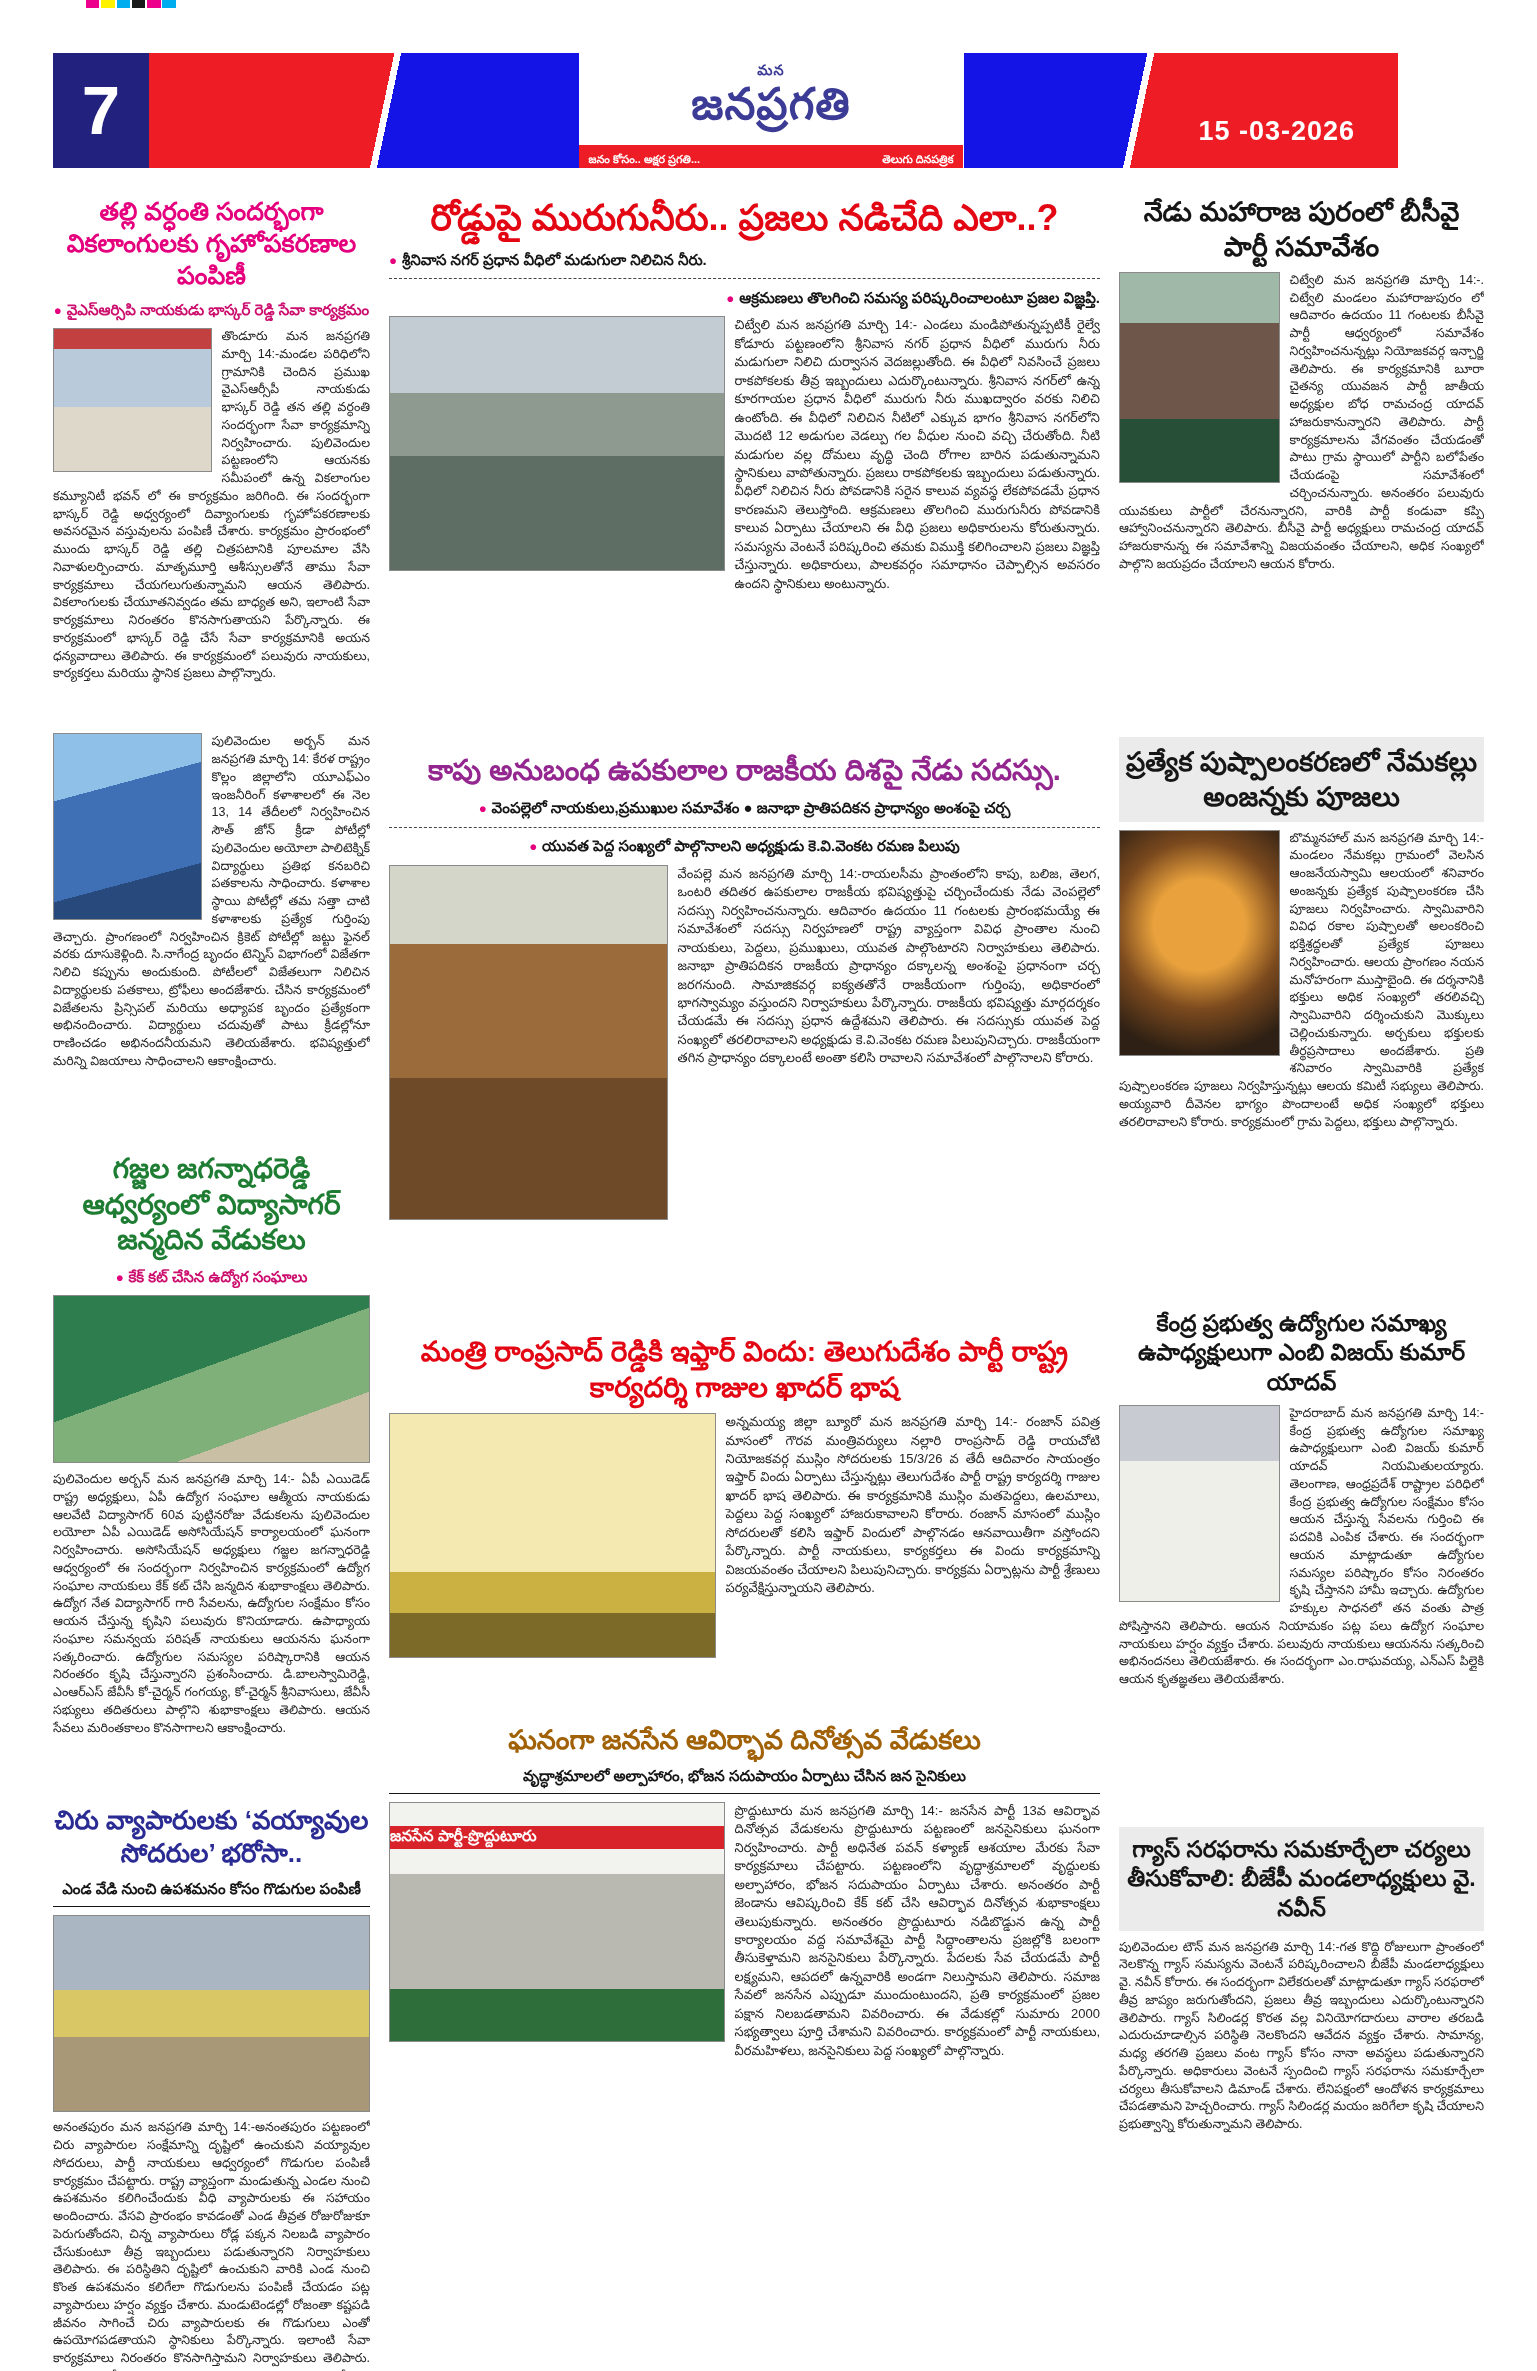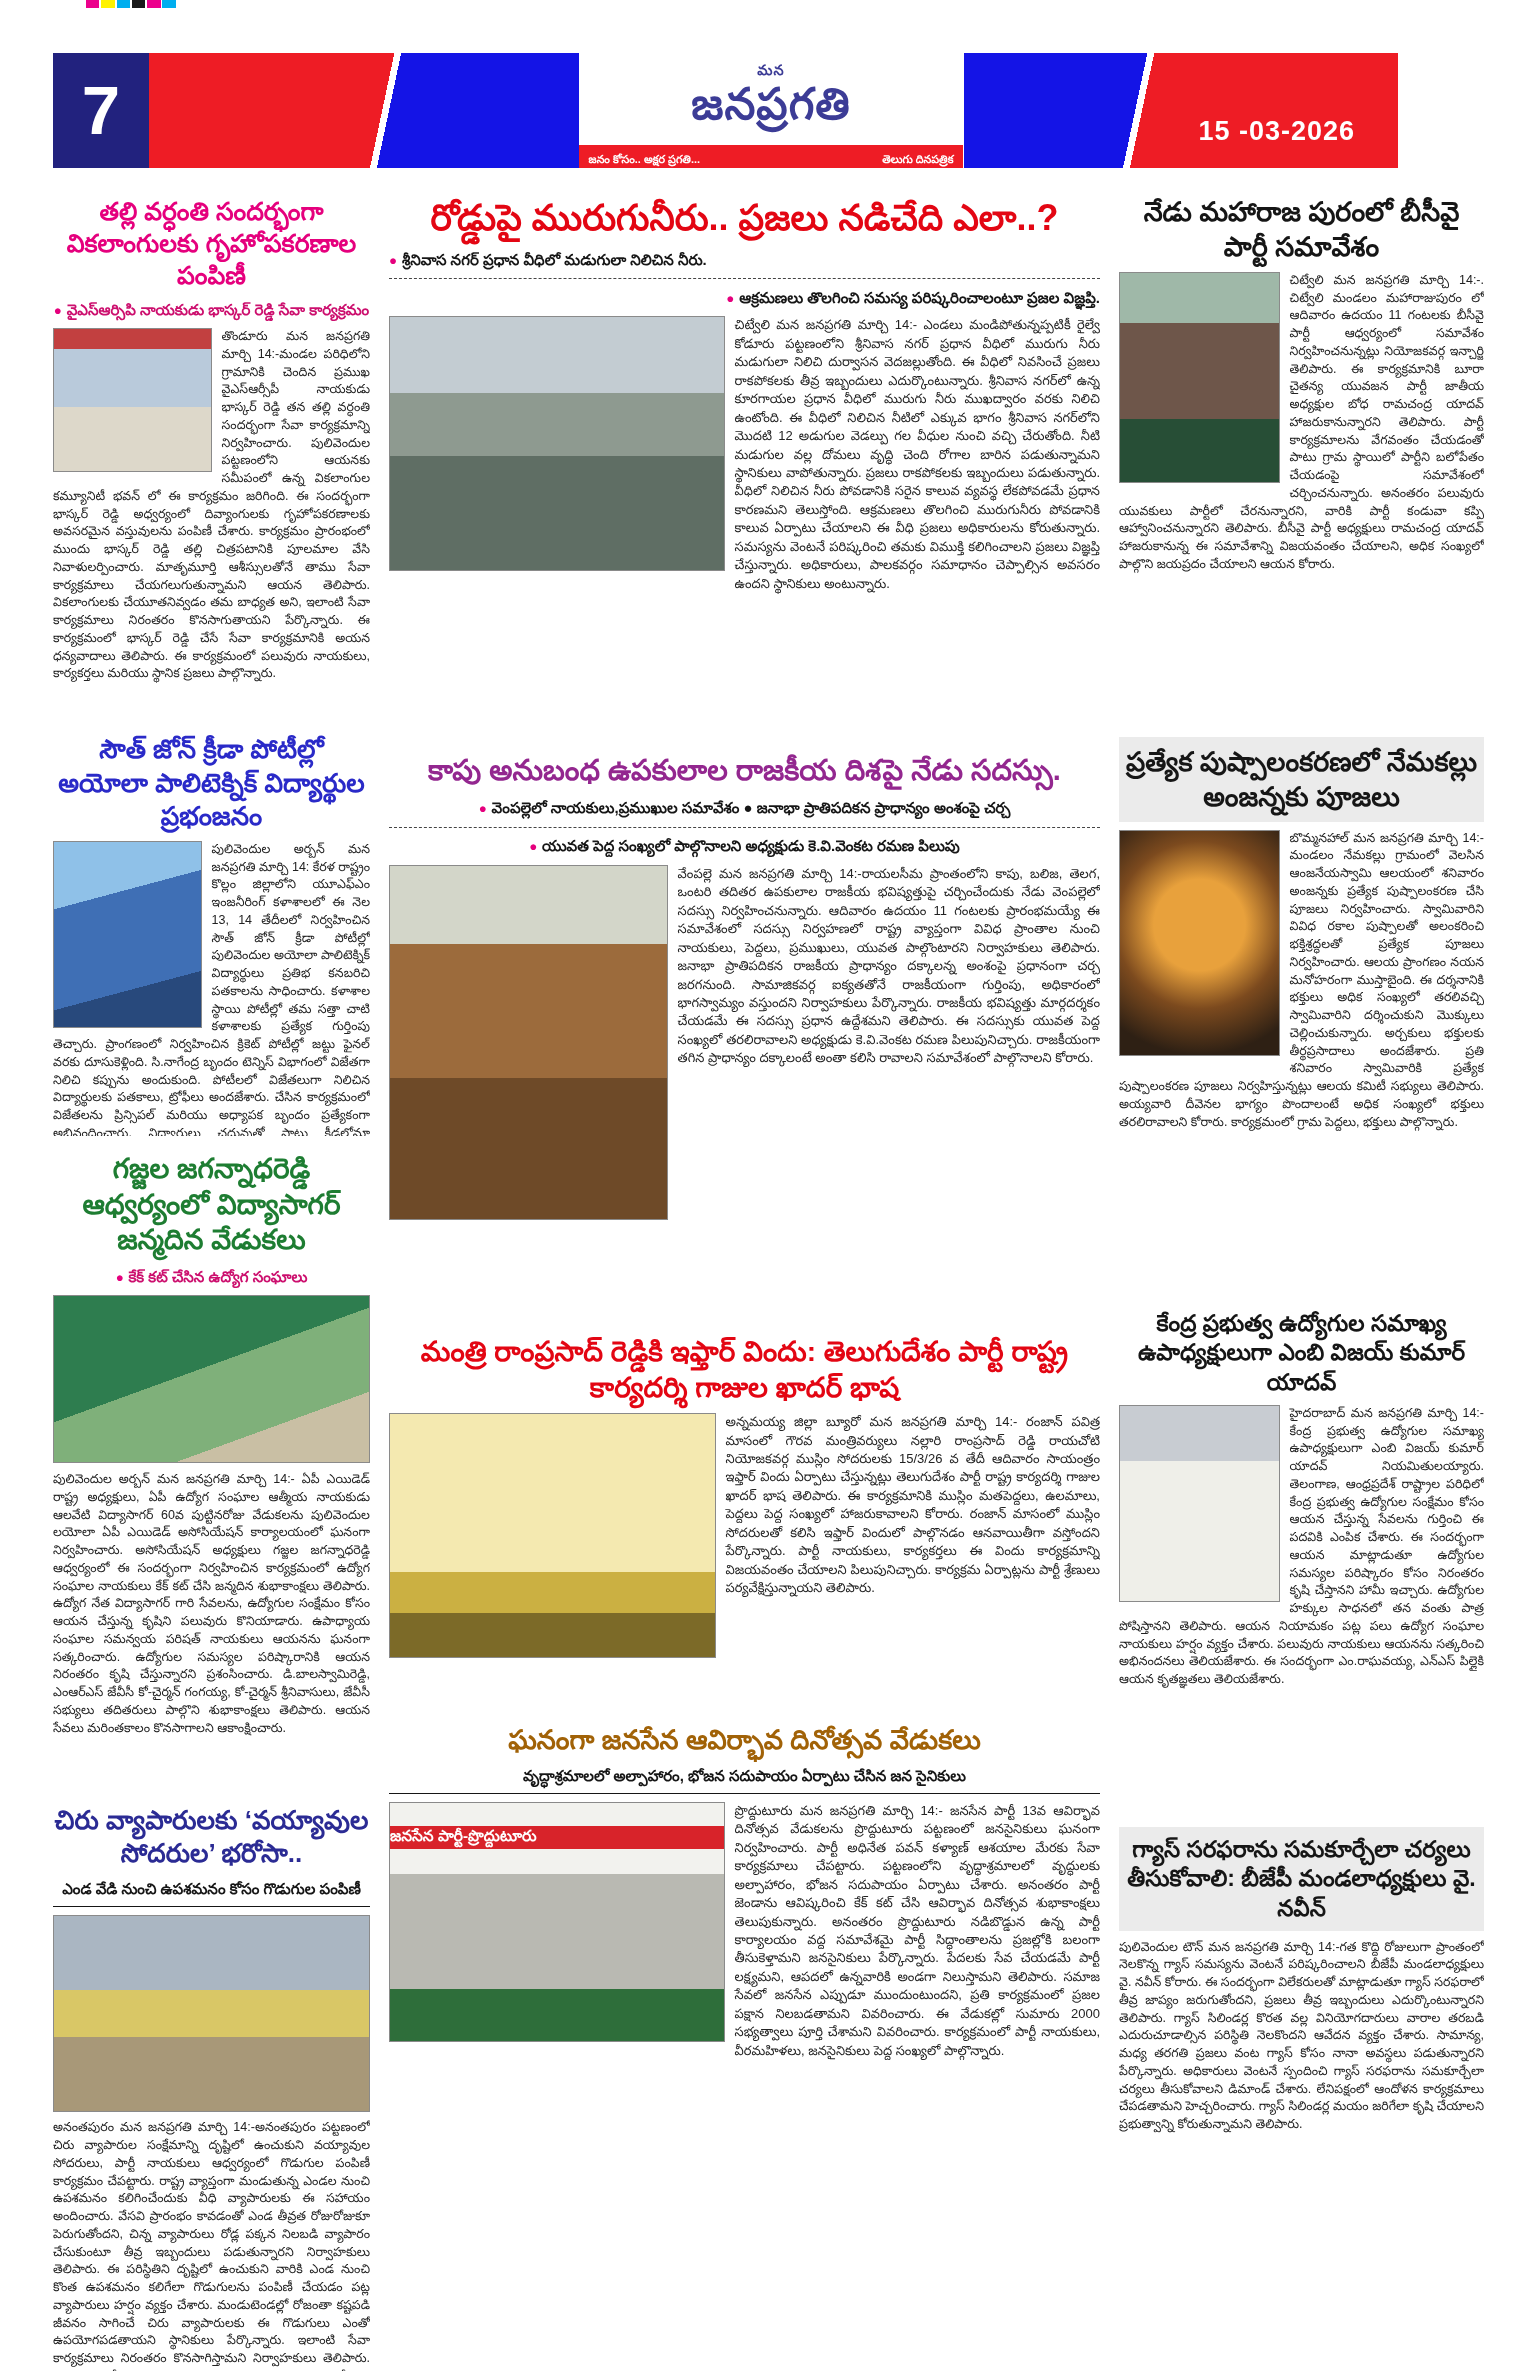--- a/index.html
+++ b/index.html
@@ -130,21 +130,20 @@
   <div class="col-left">
 
     <div class="article" style="height:524px">
       <div class="headline hl-magenta">తల్లి వర్ధంతి సందర్భంగా వికలాంగులకు గృహోపకరణాల పంపిణీ</div>
       <div class="kicker k-magenta"><span class="dot">●</span><span>వైఎస్ఆర్సిపి నాయకుడు భాస్కర్ రెడ్డి సేవా కార్యక్రమం</span></div>
       <div class="photo ph-aid"></div>
       <div class="body-text">తొండూరు మన జనప్రగతి మార్చి 14:-మండల పరిధిలోని గ్రామానికి చెందిన ప్రముఖ వైఎస్ఆర్సీపీ నాయకుడు భాస్కర్ రెడ్డి తన తల్లి వర్ధంతి సందర్భంగా సేవా కార్యక్రమాన్ని నిర్వహించారు. పులివెందుల పట్టణంలోని ఆయనకు సమీపంలో ఉన్న వికలాంగుల కమ్యూనిటీ భవన్ లో ఈ కార్యక్రమం జరిగింది. ఈ సందర్భంగా భాస్కర్ రెడ్డి అధ్వర్యంలో దివ్యాంగులకు గృహోపకరణాలకు అవసరమైన వస్తువులను పంపిణీ చేశారు. కార్యక్రమం ప్రారంభంలో ముందు భాస్కర్ రెడ్డి తల్లి చిత్రపటానికి పూలమాల వేసి నివాళులర్పించారు. మాతృమూర్తి ఆశీస్సులతోనే తాము సేవా కార్యక్రమాలు చేయగలుగుతున్నామని ఆయన తెలిపారు. వికలాంగులకు చేయూతనివ్వడం తమ బాధ్యత అని, ఇలాంటి సేవా కార్యక్రమాలు నిరంతరం కొనసాగుతాయని పేర్కొన్నారు. ఈ కార్యక్రమంలో భాస్కర్ రెడ్డి చేసే సేవా కార్యక్రమానికి అయన ధన్యవాదాలు తెలిపారు. ఈ కార్యక్రమంలో పలువురు నాయకులు, కార్యకర్తలు మరియు స్థానిక ప్రజలు పాల్గొన్నారు.</div>
     </div>
 
     <div class="article" style="height:403px">
-      <div class="headline hl-blue">సౌత్ జోన్ క్రీడా పోటీల్లో అయోలా పాలిటెక్నిక్ విద్యార్థుల ప్రభంజనం</div>
       <div class="photo ph-medals"></div>
       <div class="body-text">పులివెందుల అర్బన్ మన జనప్రగతి మార్చి 14: కేరళ రాష్ట్రం కొల్లం జిల్లాలోని యూఎఫ్ఎం ఇంజనీరింగ్ కళాశాలలో ఈ నెల 13, 14 తేదీలలో నిర్వహించిన సౌత్ జోన్ క్రీడా పోటీల్లో పులివెందుల అయోలా పాలిటెక్నిక్ విద్యార్థులు ప్రతిభ కనబరిచి పతకాలను సాధించారు. కళాశాల స్థాయి పోటీల్లో తమ సత్తా చాటి కళాశాలకు ప్రత్యేక గుర్తింపు తెచ్చారు. ప్రాంగణంలో నిర్వహించిన క్రికెట్ పోటీల్లో జట్టు ఫైనల్ వరకు దూసుకెళ్లింది. సి.నాగేంద్ర బృందం టెన్నిస్ విభాగంలో విజేతగా నిలిచి కప్పును అందుకుంది. పోటీలలో విజేతలుగా నిలిచిన విద్యార్థులకు పతకాలు, ట్రోఫీలు అందజేశారు. చేసిన కార్యక్రమంలో విజేతలను ప్రిన్సిపల్ మరియు అధ్యాపక బృందం ప్రత్యేకంగా అభినందించారు. విద్యార్థులు చదువుతో పాటు క్రీడల్లోనూ రాణించడం అభినందనీయమని తెలియజేశారు. భవిష్యత్తులో మరిన్ని విజయాలు సాధించాలని ఆకాంక్షించారు.</div>
     </div>
 
     <div class="article" style="height:639px">
       <div class="headline hl-green">గజ్జల జగన్నాధరెడ్డి ఆధ్వర్యంలో విద్యాసాగర్ జన్మదిన వేడుకలు</div>
       <div class="kicker k-magenta"><span class="dot">●</span><span>కేక్ కట్ చేసిన ఉద్యోగ సంఘాలు</span></div>
       <div class="photo full ph-bday"></div>
       <div class="body-text">పులివెందుల అర్బన్ మన జనప్రగతి మార్చి 14:- ఏపీ ఎయిడెడ్ రాష్ట్ర అధ్యక్షులు, ఏపీ ఉద్యోగ సంఘాల ఆత్మీయ నాయకుడు ఆలవేటి విద్యాసాగర్ 60వ పుట్టినరోజు వేడుకలను పులివెందుల లయోలా ఏపీ ఎయిడెడ్ అసోసియేషన్ కార్యాలయంలో ఘనంగా నిర్వహించారు. అసోసియేషన్ అధ్యక్షులు గజ్జల జగన్నాధరెడ్డి ఆధ్వర్యంలో ఈ సందర్భంగా నిర్వహించిన కార్యక్రమంలో ఉద్యోగ సంఘాల నాయకులు కేక్ కట్ చేసి జన్మదిన శుభాకాంక్షలు తెలిపారు. ఉద్యోగ నేత విద్యాసాగర్ గారి సేవలను, ఉద్యోగుల సంక్షేమం కోసం ఆయన చేస్తున్న కృషిని పలువురు కొనియాడారు. ఉపాధ్యాయ సంఘాల సమన్వయ పరిషత్ నాయకులు ఆయనను ఘనంగా సత్కరించారు. ఉద్యోగుల సమస్యల పరిష్కారానికి ఆయన నిరంతరం కృషి చేస్తున్నారని ప్రశంసించారు. డి.బాలస్వామిరెడ్డి, ఎంఆర్ఎస్ జేవీసీ కో-చైర్మన్ గంగయ్య, కో-చైర్మన్ శ్రీనివాసులు, జేవీసీ సభ్యులు తదితరులు పాల్గొని శుభాకాంక్షలు తెలిపారు. ఆయన సేవలు మరింతకాలం కొనసాగాలని ఆకాంక్షించారు.</div>
     </div>

